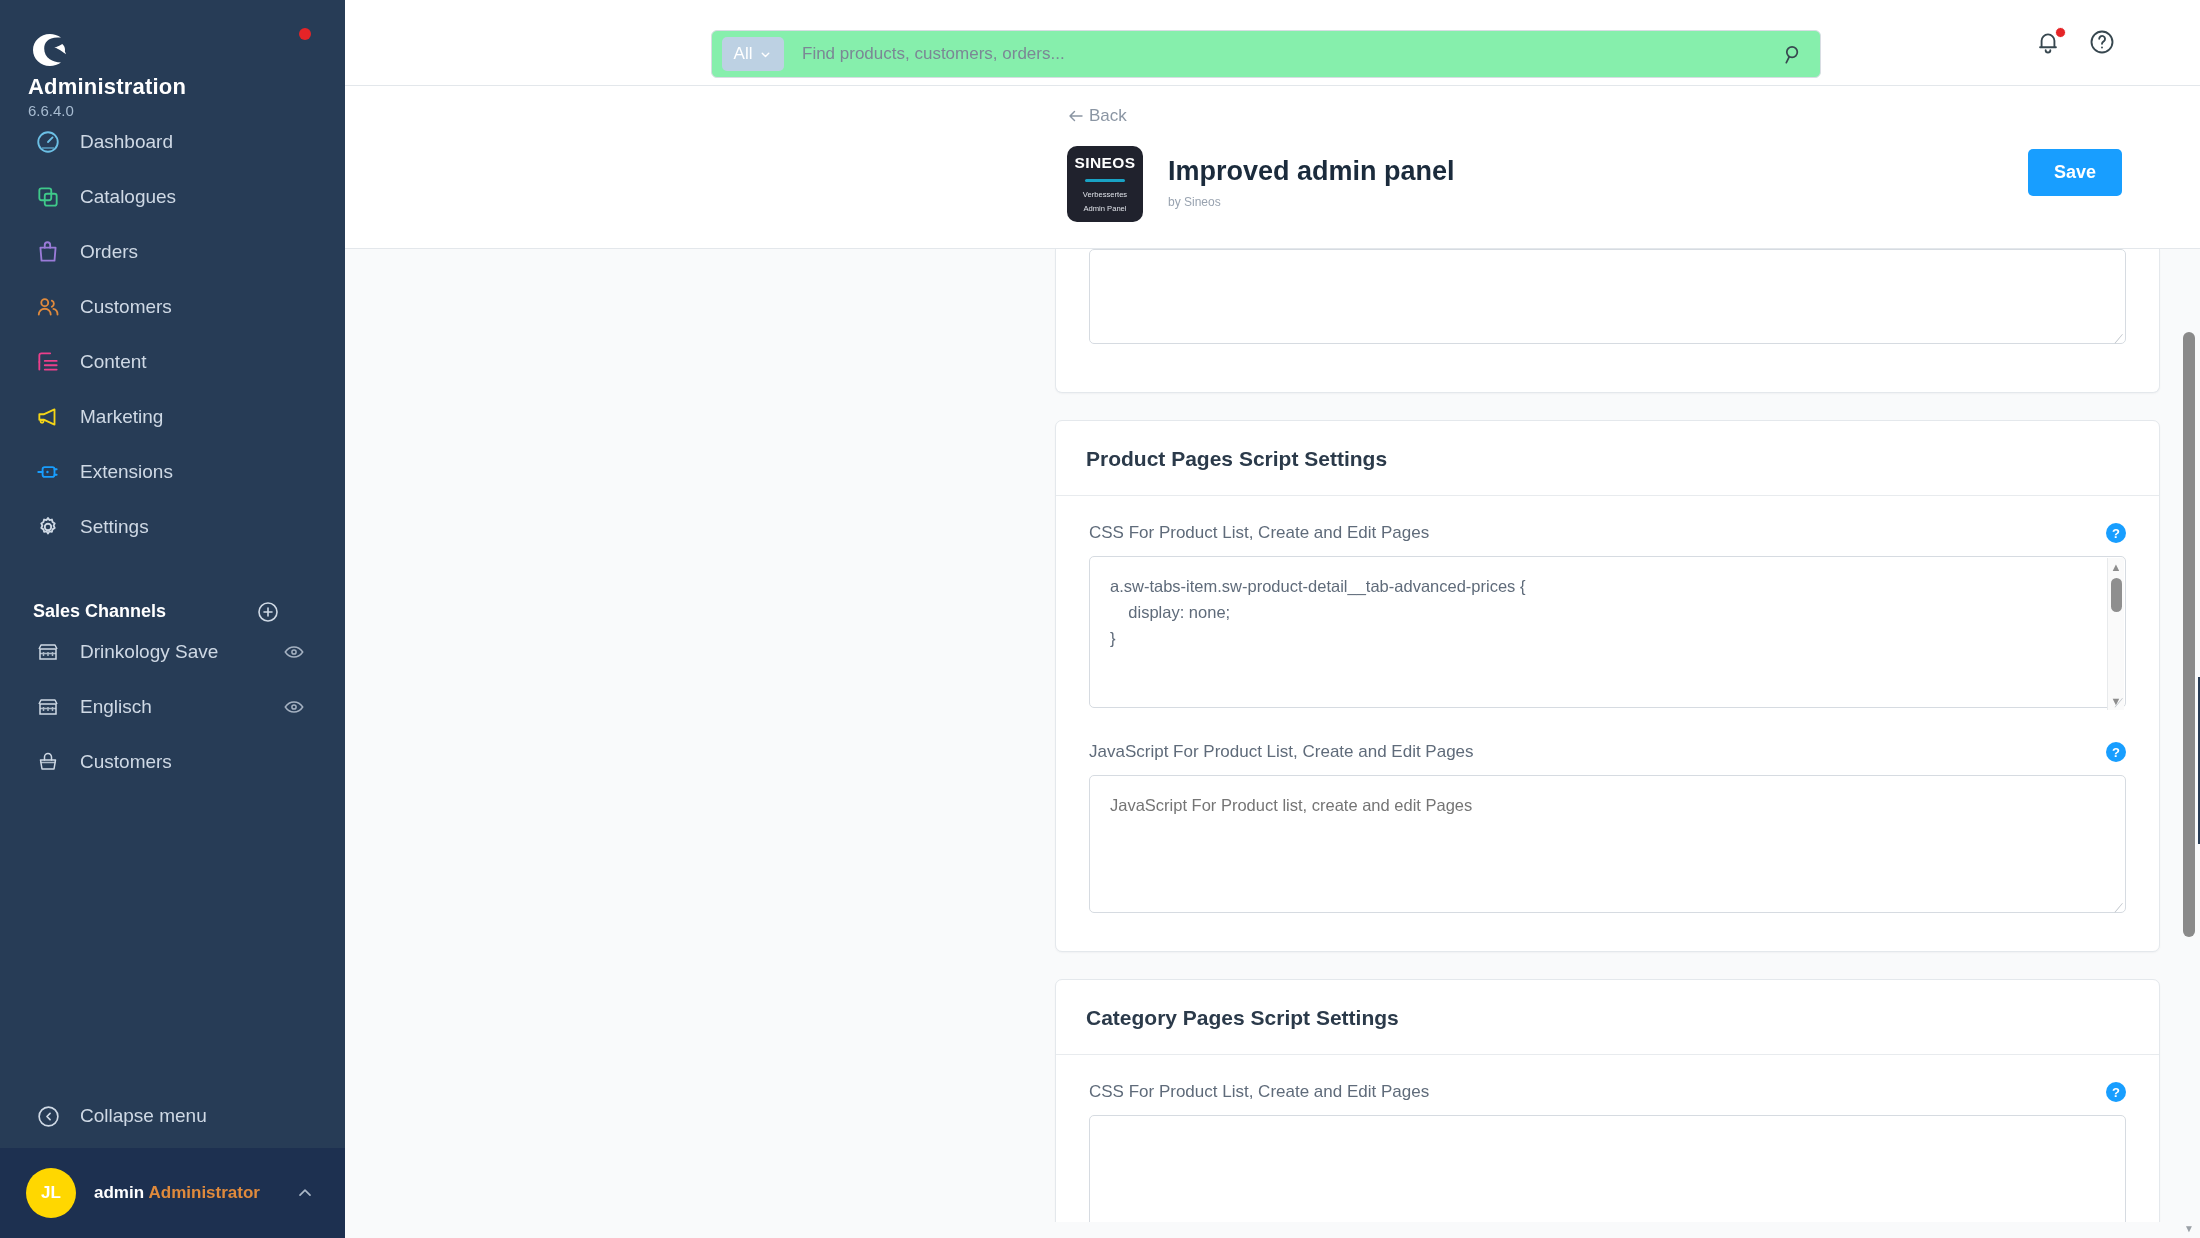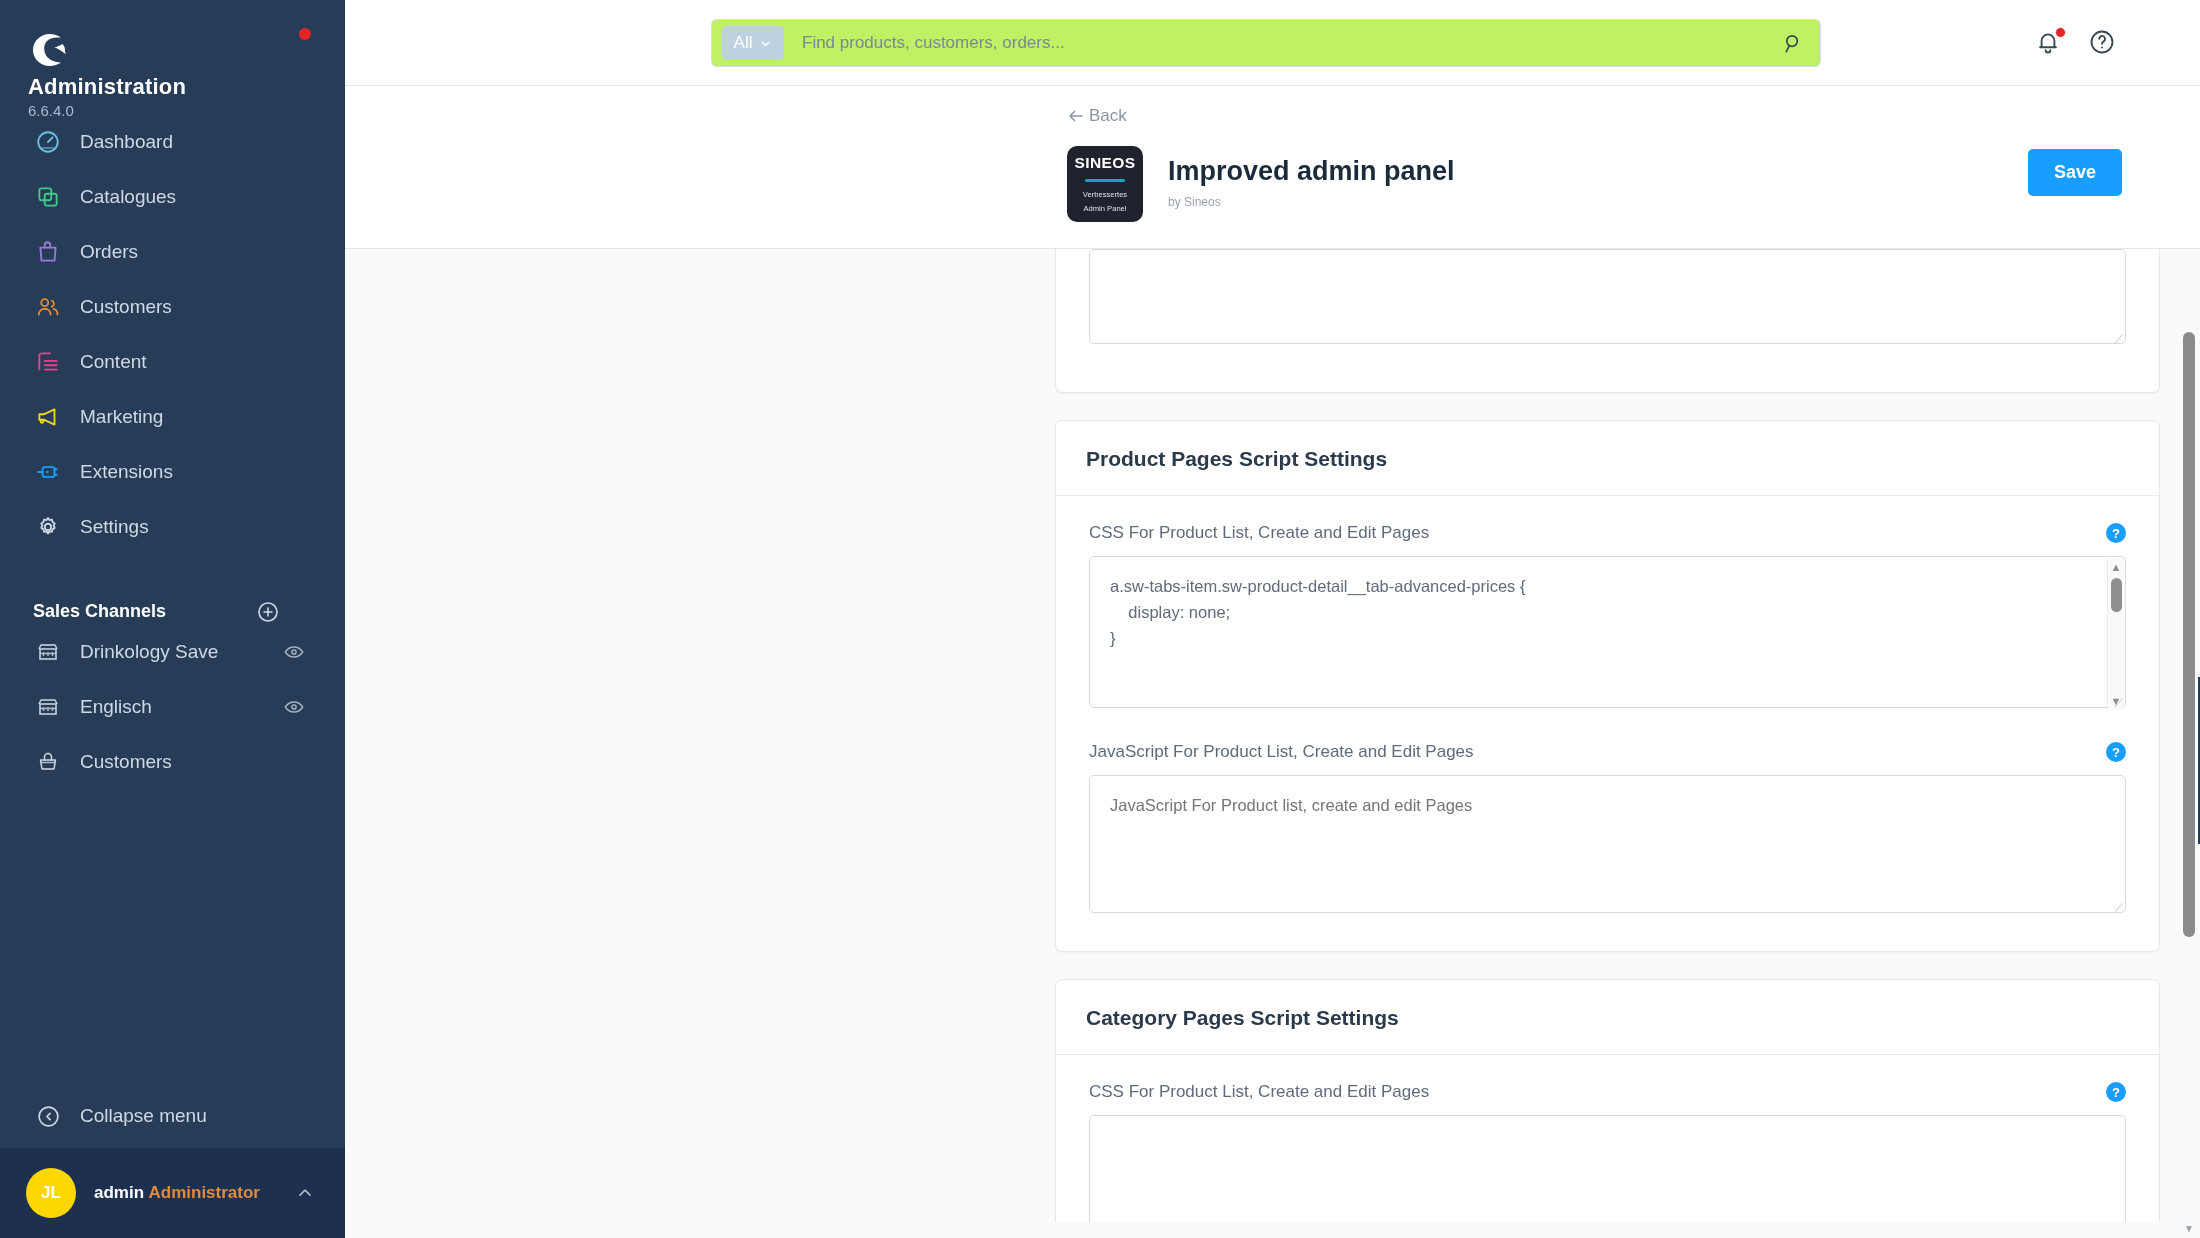--- a/index.html
+++ b/index.html
@@ -93,23 +93,23 @@
     overflow: hidden;
   }
   .topbar {
     height: 86px;
     background: #fff;
     border-bottom: 1px solid #e3e7eb;
     display: flex; align-items: center;
     position: relative;
   }
   .search-wrap {
-    position: absolute; left: 366px; top: 19px;
+    position: absolute; left: 366px; top: 30px;
     width: 1110px; height: 48px;
-    background: #bef264;
+    background: #86efac;
     border: 1px solid #d8dde3;
     border-radius: 6px;
     display: flex; align-items: center;
   }
   .search-chip {
     margin-left: 10px;
     height: 34px; min-width: 62px;
     background: #bdd1e3;
     border-radius: 5px;
     display: flex; align-items: center; justify-content: center;

